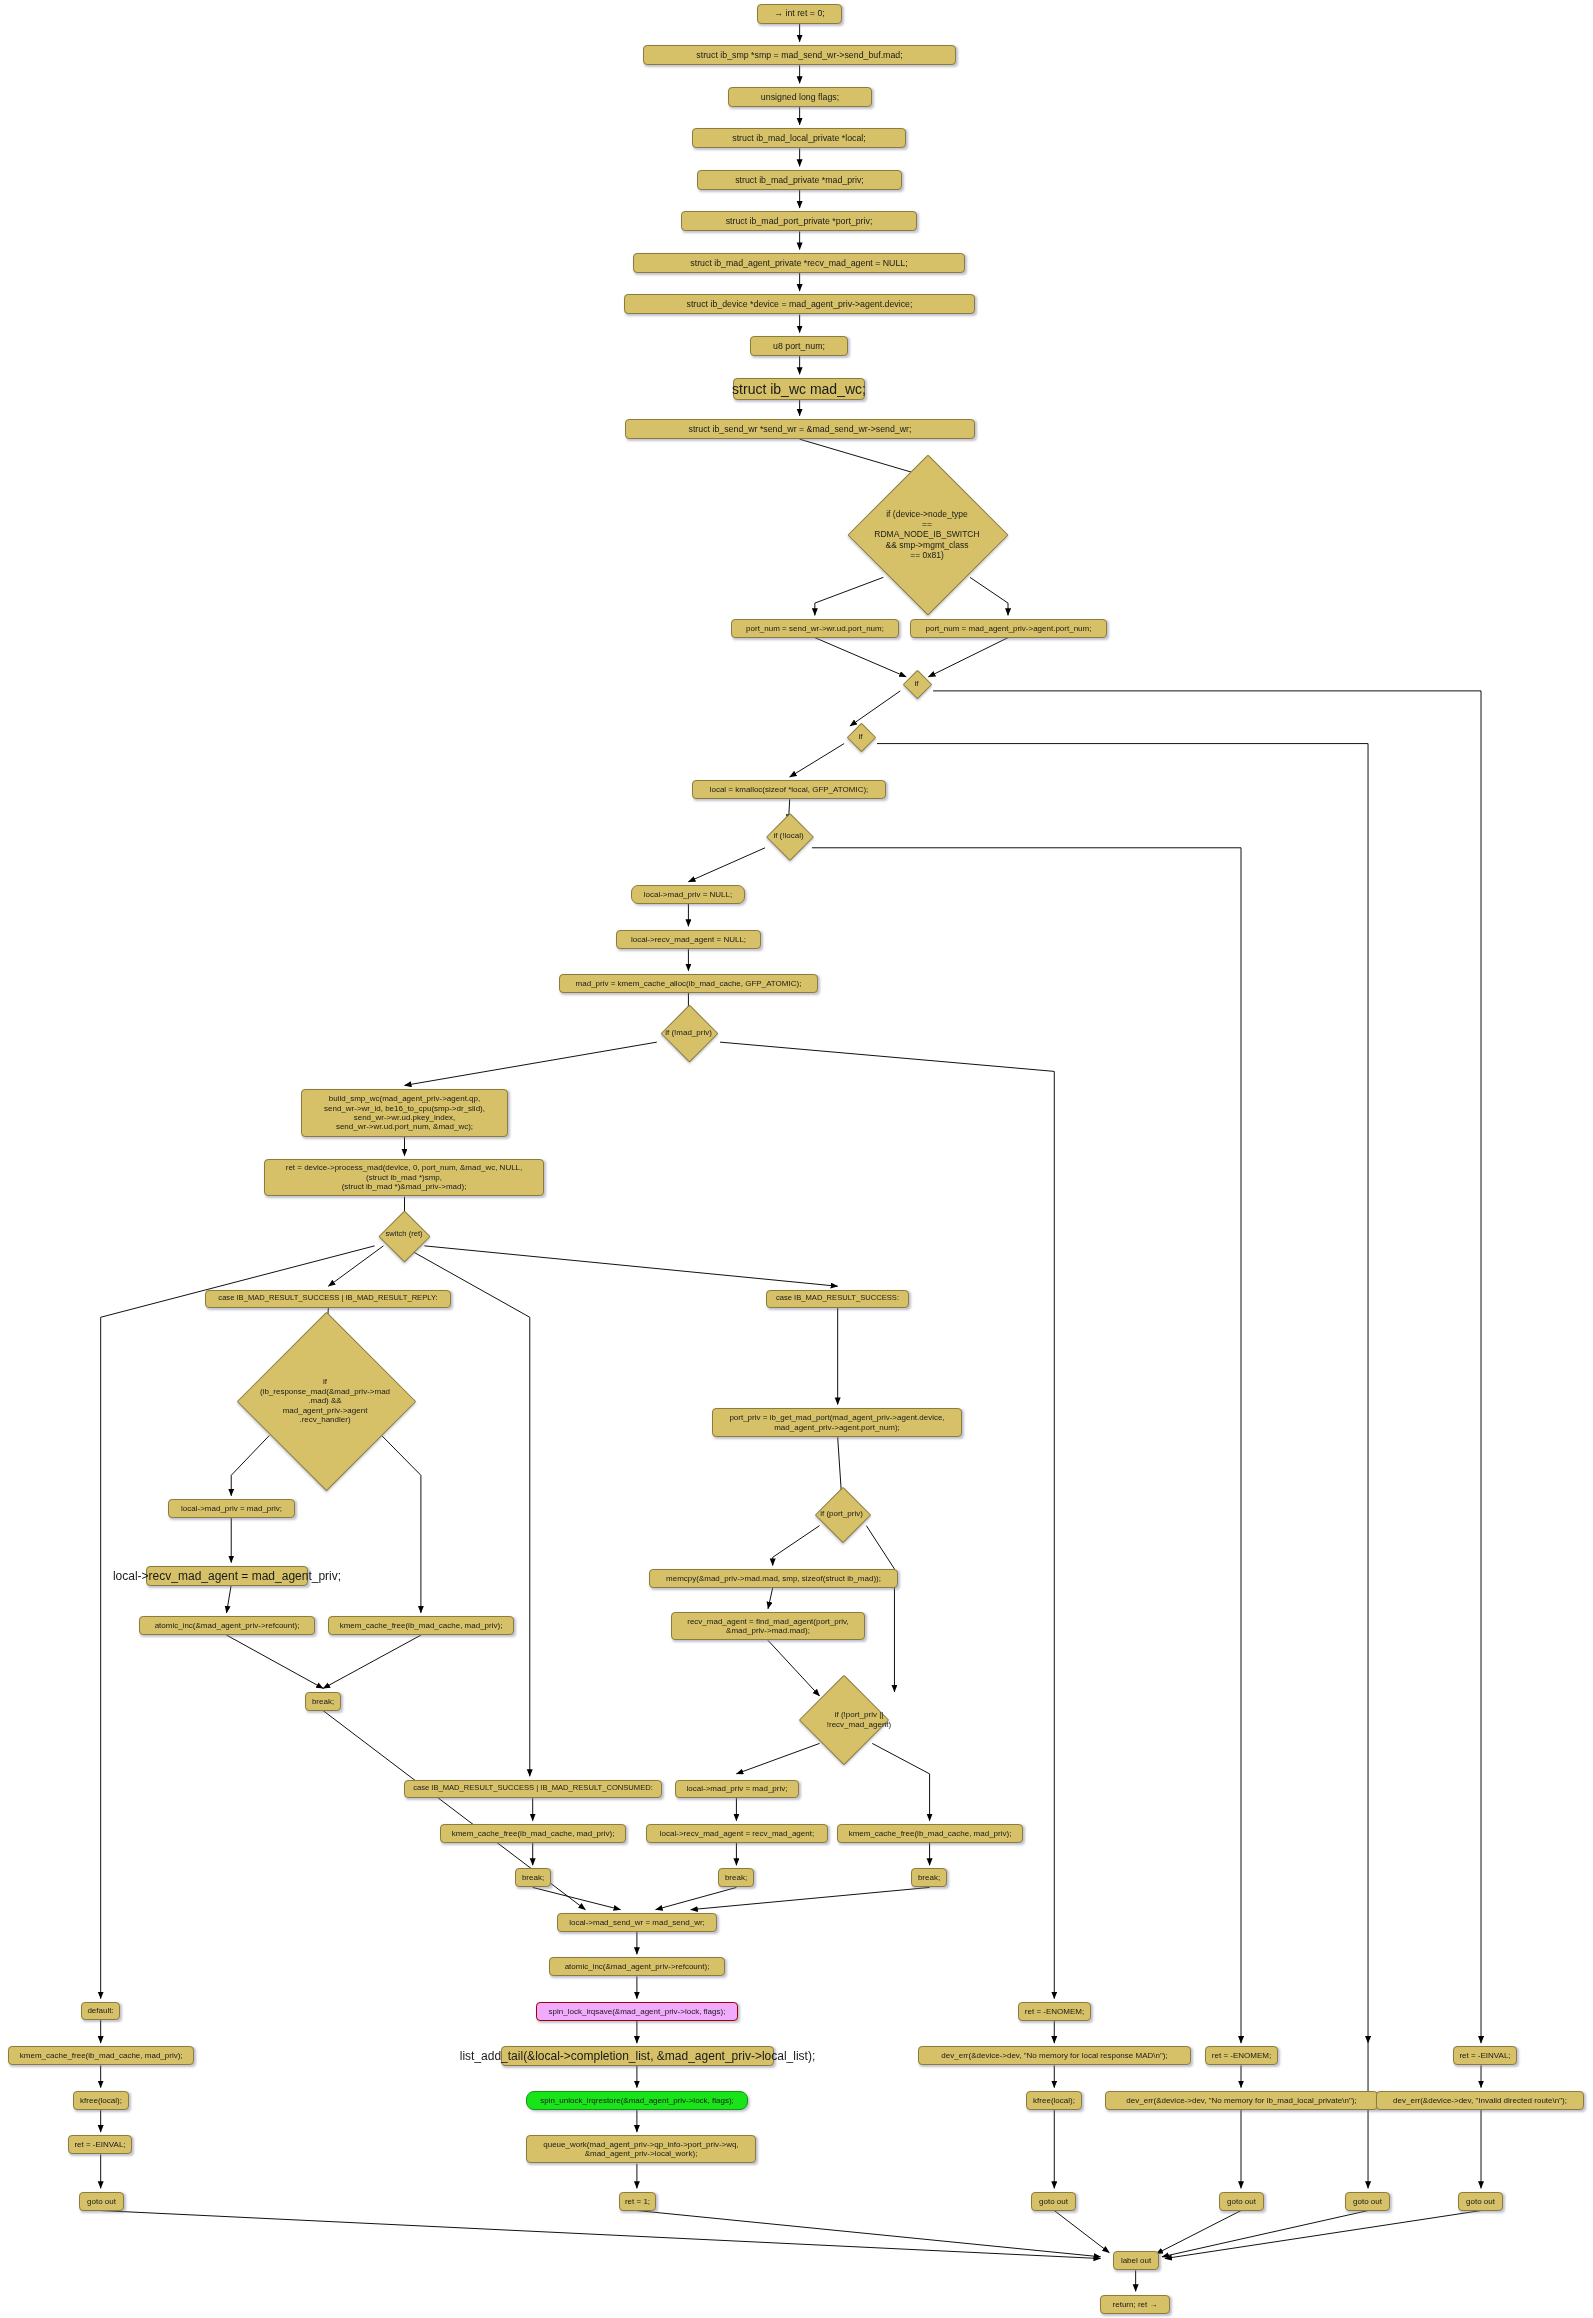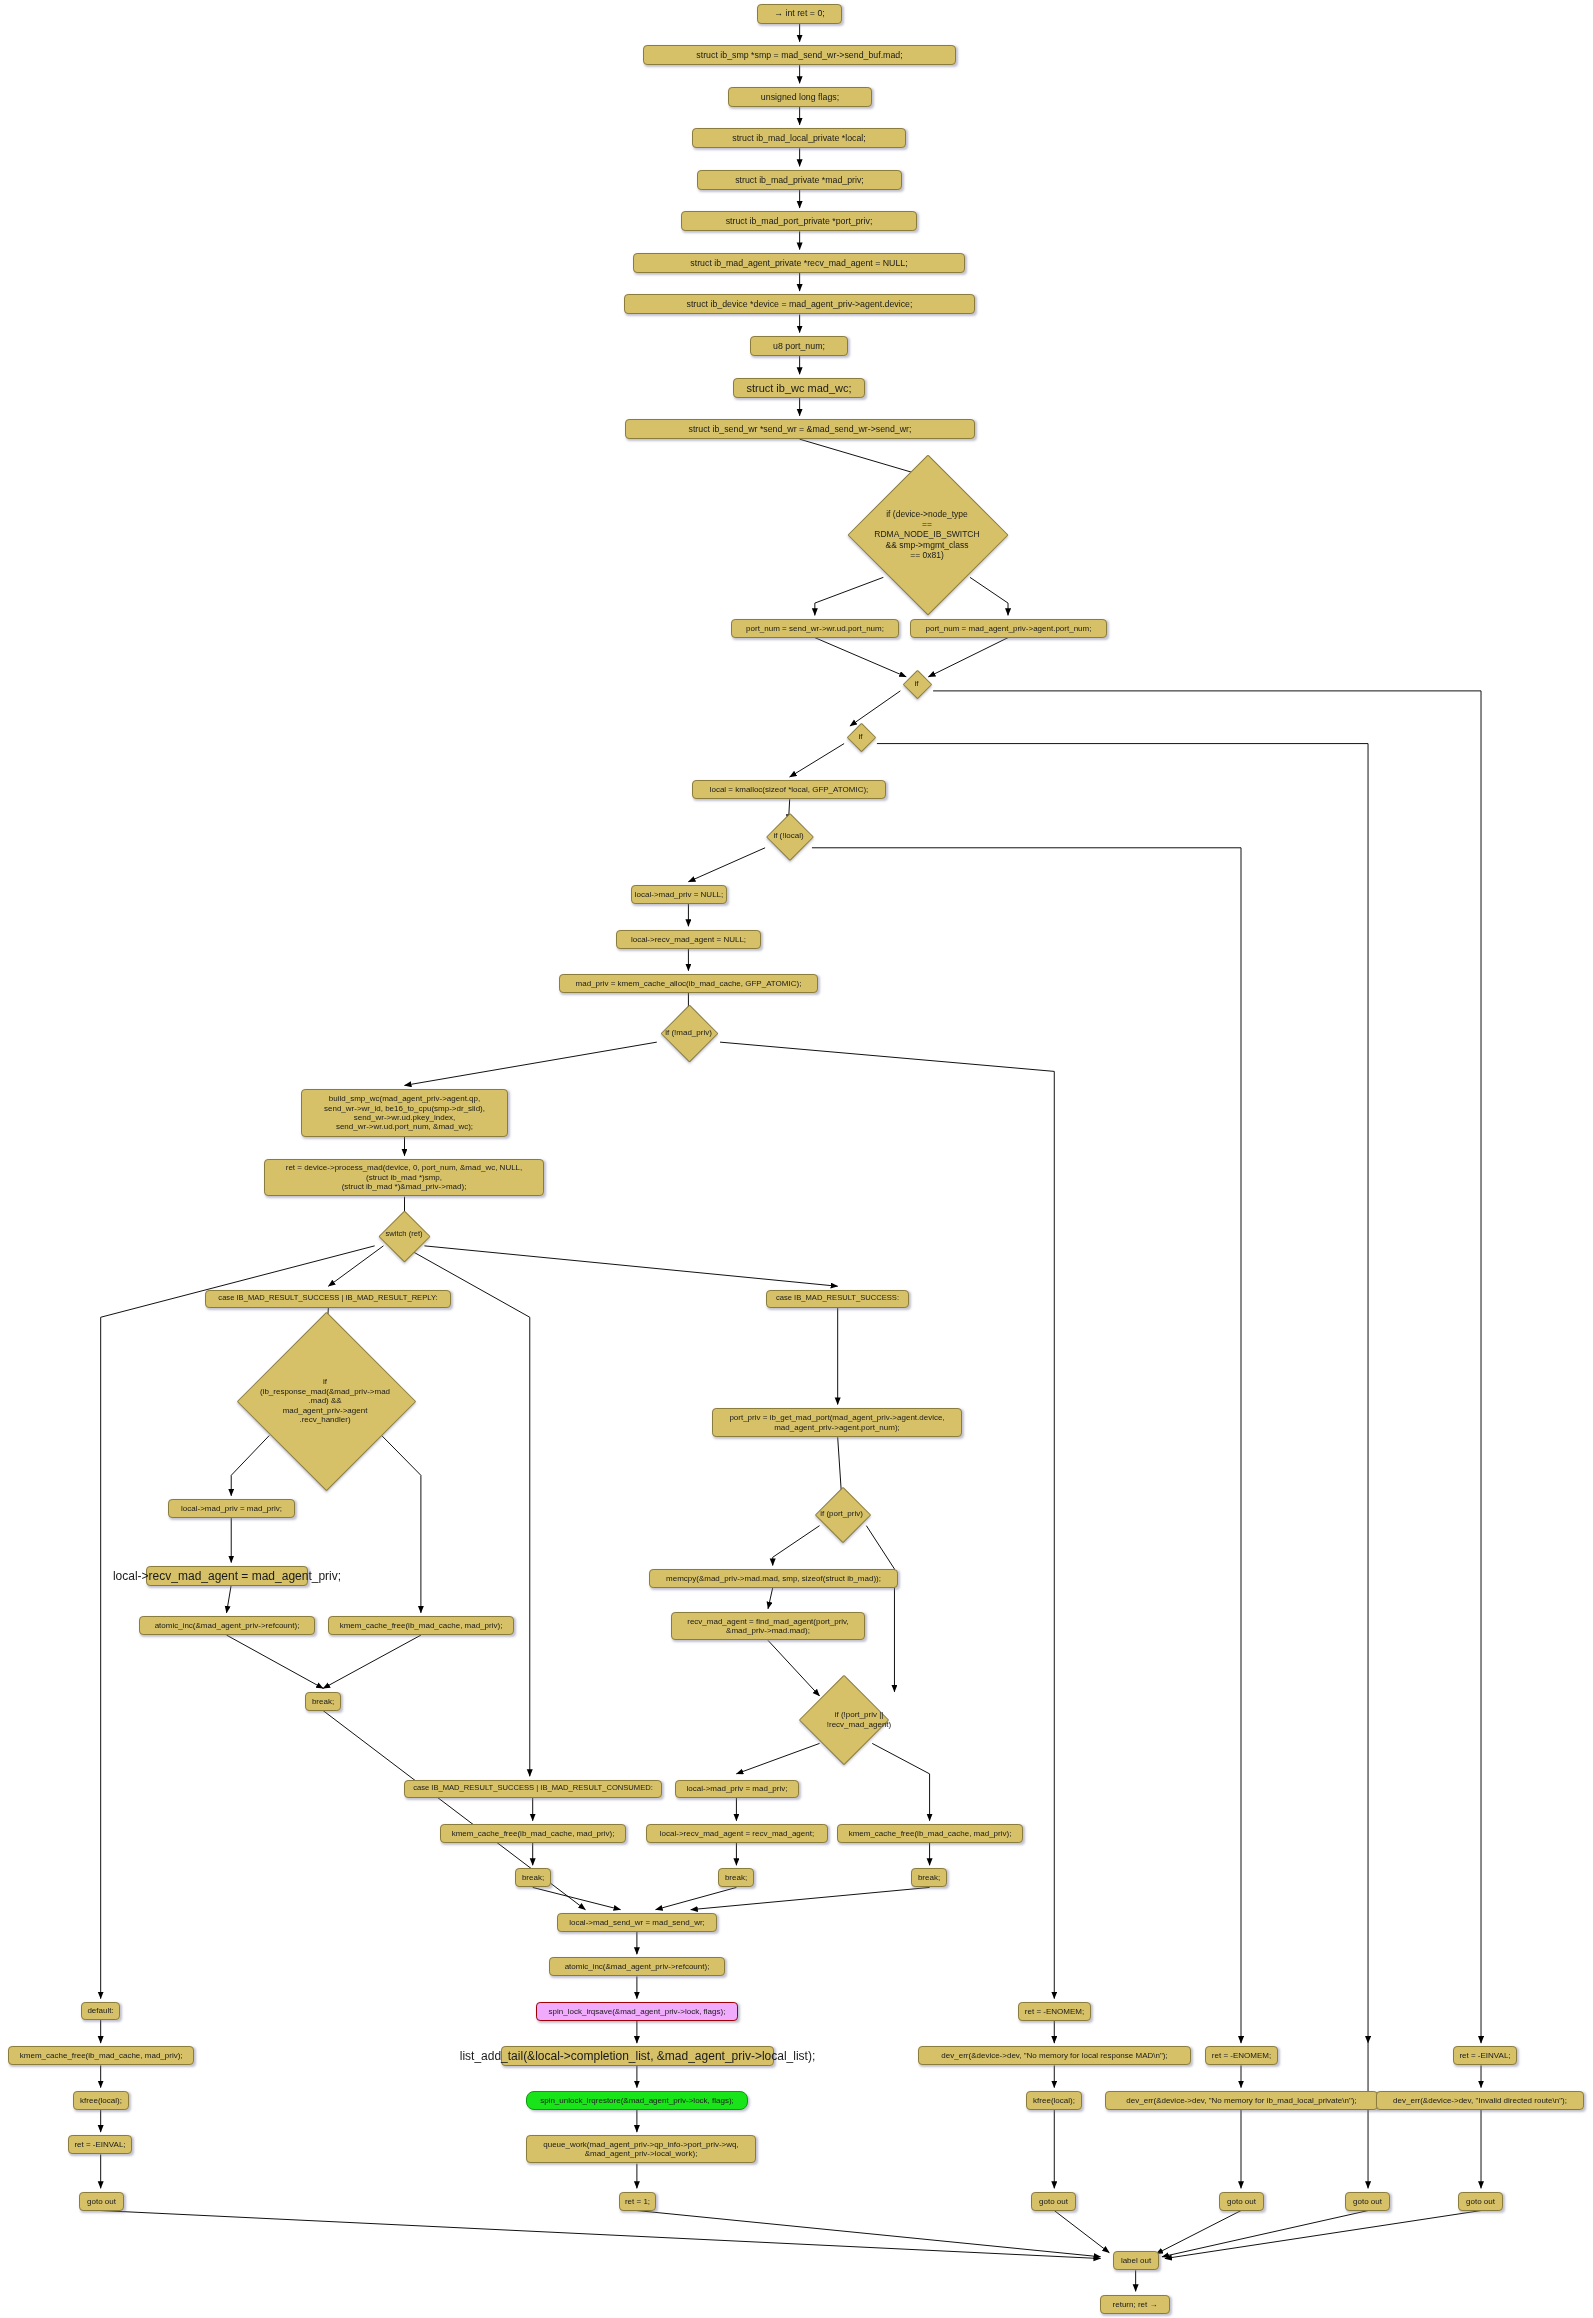--- a/index.html
+++ b/index.html
@@ -141,21 +141,21 @@
   <div id="node-layer">
       <div class="node" style="left: 757px; top: 3.5px; width: 85px; min-height: 20px; font-size: 8.8px;">→ int ret = 0;</div>
       <div class="node" style="left: 643px; top: 45px; width: 313px; min-height: 20px; font-size: 8.8px;">struct ib_smp *smp = mad_send_wr-&gt;send_buf.mad;</div>
       <div class="node" style="left: 728px; top: 87px; width: 144px; min-height: 20px; font-size: 8.8px;">unsigned long flags;</div>
       <div class="node" style="left: 692px; top: 128px; width: 214px; min-height: 20px; font-size: 8.8px;">struct ib_mad_local_private *local;</div>
       <div class="node" style="left: 697px; top: 170px; width: 205px; min-height: 20px; font-size: 8.8px;">struct ib_mad_private *mad_priv;</div>
       <div class="node" style="left: 681px; top: 211px; width: 236px; min-height: 20px; font-size: 8.8px;">struct ib_mad_port_private *port_priv;</div>
       <div class="node" style="left: 633px; top: 253px; width: 332px; min-height: 20px; font-size: 8.8px;">struct ib_mad_agent_private *recv_mad_agent = NULL;</div>
       <div class="node" style="left: 624px; top: 294px; width: 351px; min-height: 20px; font-size: 8.8px;">struct ib_device *device = mad_agent_priv-&gt;agent.device;</div>
       <div class="node" style="left: 750px; top: 336px; width: 98px; min-height: 20px; font-size: 8.8px;">u8 port_num;</div>
-      <div class="node" style="left: 733px; top: 378px; width: 132px; min-height: 20px; font-size: 11px; text-align: center;">struct ib_wc mad_wc;</div>
+      <div class="node" style="left: 733px; top: 378px; width: 132px; min-height: 20px; font-size: 14px; text-align: center;">struct ib_wc mad_wc;</div>
       <div class="node" style="left: 625px; top: 419px; width: 350px; min-height: 20px; font-size: 8.8px;">struct ib_send_wr *send_wr = &amp;mad_send_wr-&gt;send_wr;</div>
       <div class="dwrap">
         <div class="diamond" style="width: 112px; height: 112px; left: 871px; top: 478px;"></div>
         <div class="diamond-label" style="left: 822px; top: 481px; width: 210px; height: 107px; font-size: 8.5px;">if (device-&gt;node_type
 ==
 RDMA_NODE_IB_SWITCH
 &amp;&amp; smp-&gt;mgmt_class
 == 0x81)</div>
       </div>
       <div class="node" style="left: 731px; top: 619px; width: 168px; min-height: 19px; font-size: 8px;">port_num = send_wr-&gt;wr.ud.port_num;</div>
@@ -166,21 +166,21 @@
       </div>
       <div class="dwrap">
         <div class="diamond" style="width: 19px; height: 19px; left: 851px; top: 727px;"></div>
         <div class="diamond-label" style="left: 844px; top: 726px; width: 33px; height: 21px; font-size: 8px;">if</div>
       </div>
       <div class="node" style="left: 692px; top: 780px; width: 194px; min-height: 19px; font-size: 8px;">local = kmalloc(sizeof *local, GFP_ATOMIC);</div>
       <div class="dwrap">
         <div class="diamond" style="width: 32px; height: 32px; left: 773px; top: 820px;"></div>
         <div class="diamond-label" style="left: 758px; top: 821px; width: 61px; height: 29px; font-size: 8px;">if (!local)</div>
       </div>
-      <div class="node" style="left: 631px; top: 885px; width: 96px; min-height: 19px; font-size: 8px;">local-&gt;mad_priv = NULL;</div>
+      <div class="node" style="left: 631px; top: 885px; width: 114px; min-height: 19px; font-size: 8px; border-radius: 7px;">local-&gt;mad_priv = NULL;</div>
       <div class="node" style="left: 616px; top: 930px; width: 145px; min-height: 19px; font-size: 8px;">local-&gt;recv_mad_agent = NULL;</div>
       <div class="node" style="left: 559px; top: 974px; width: 259px; min-height: 19px; font-size: 8px;">mad_priv = kmem_cache_alloc(ib_mad_cache, GFP_ATOMIC);</div>
       <div class="dwrap">
         <div class="diamond" style="width: 39px; height: 39px; left: 669px; top: 1013px;"></div>
         <div class="diamond-label" style="left: 650px; top: 1016px; width: 77px; height: 33px; font-size: 8px;">if (!mad_priv)</div>
       </div>
       <div class="node" style="left: 301px; top: 1089px; width: 207px; min-height: 48px; font-size: 8px;">build_smp_wc(mad_agent_priv-&gt;agent.qp,
 send_wr-&gt;wr_id, be16_to_cpu(smp-&gt;dr_slid),
 send_wr-&gt;wr.ud.pkey_index,
 send_wr-&gt;wr.ud.port_num, &amp;mad_wc);</div>

